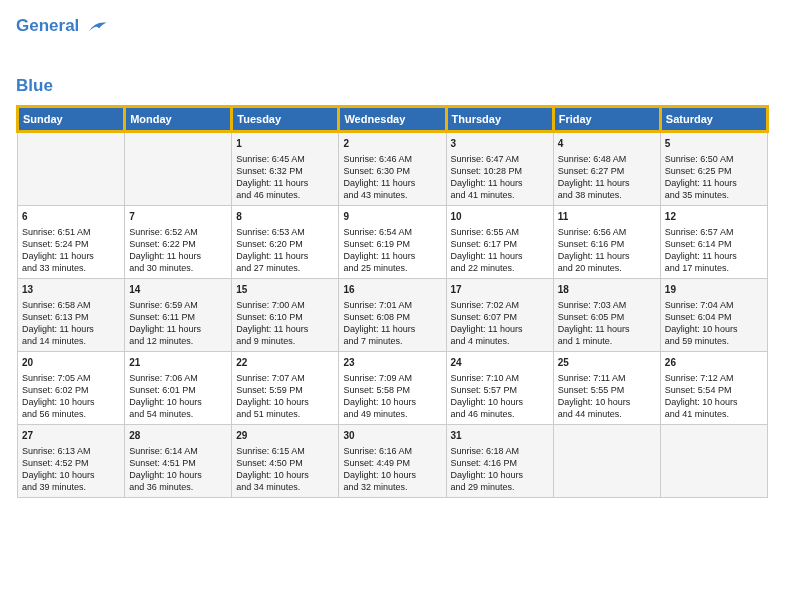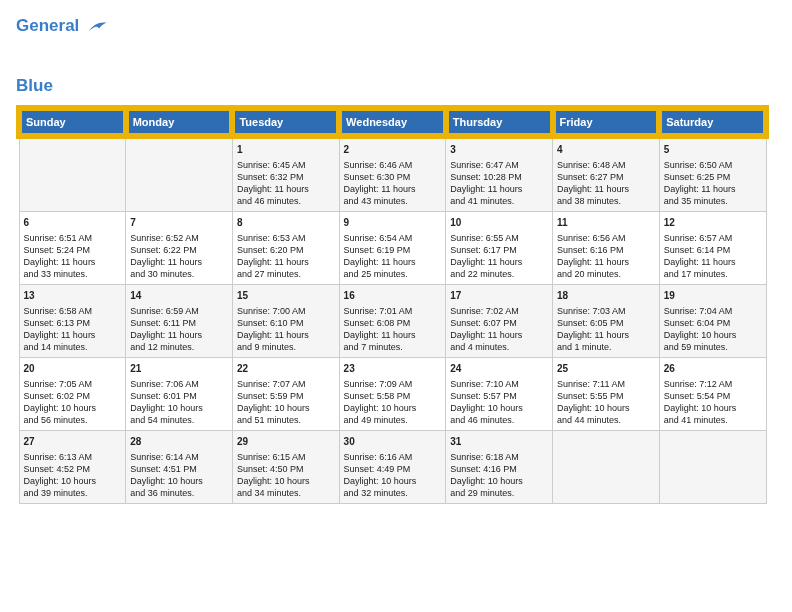--- a/index.html
+++ b/index.html
@@ -46,21 +46,21 @@
       border-collapse: collapse;
       font-size: 9.5px;
     }
     thead tr th {
       background-color: #2e6db4;
       color: #fff;
       padding: 5px 4px;
       text-align: left;
       font-size: 11px;
       font-weight: bold;
-      border: 6px solid #eab308;
+      border: 3px solid #eab308;
       margin-top: 16px;
     }
     tbody tr td {
       border: 1px solid #ccc;
       vertical-align: top;
       padding: 4px 4px;
       min-height: 70px;
       height: 70px;
       color: #222;
       font-size: 9px;

